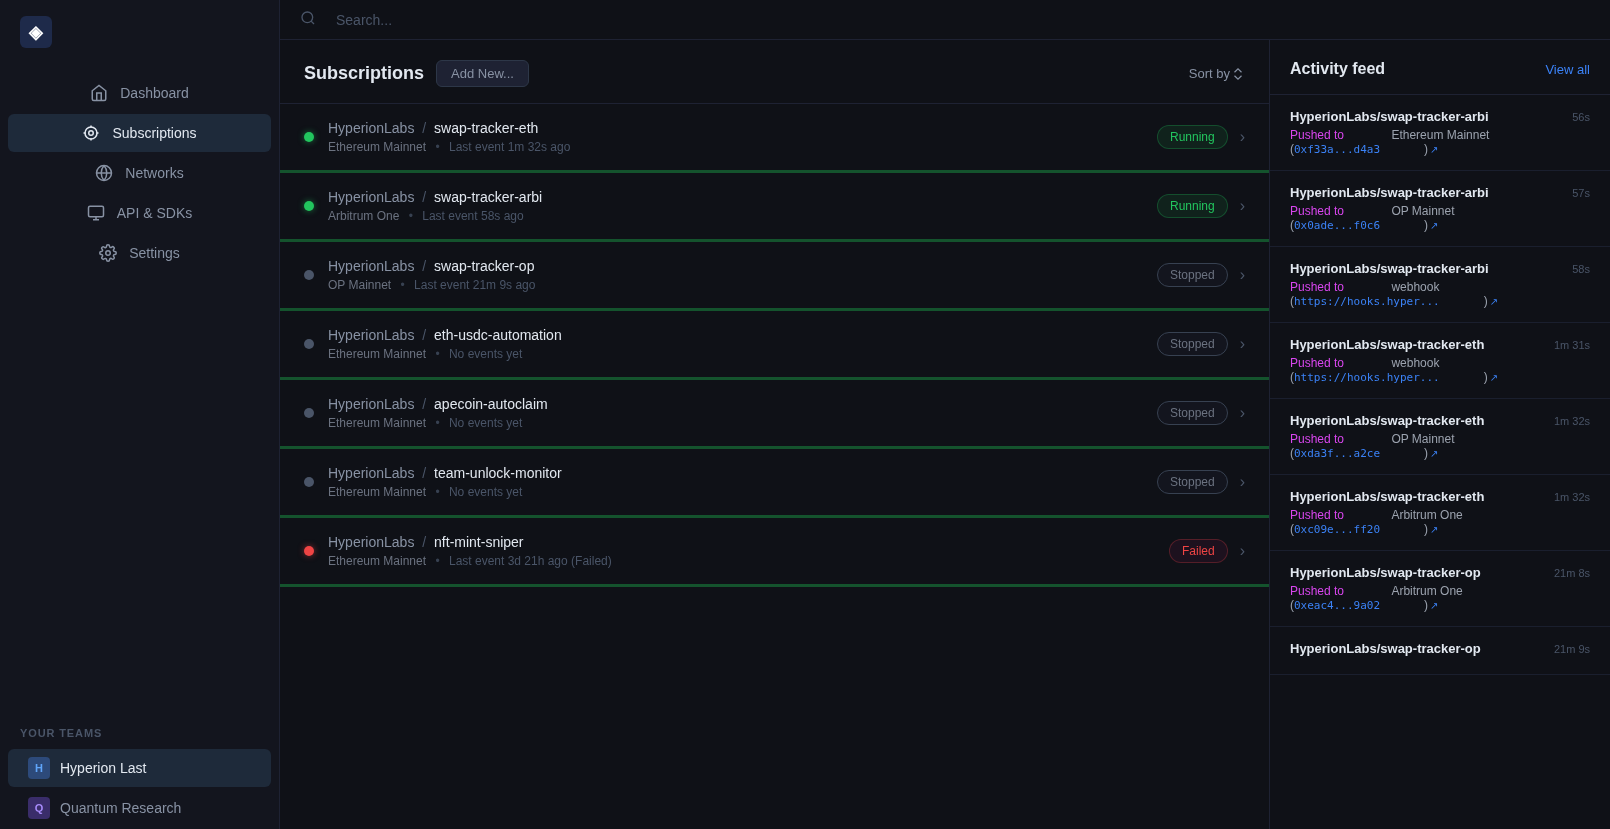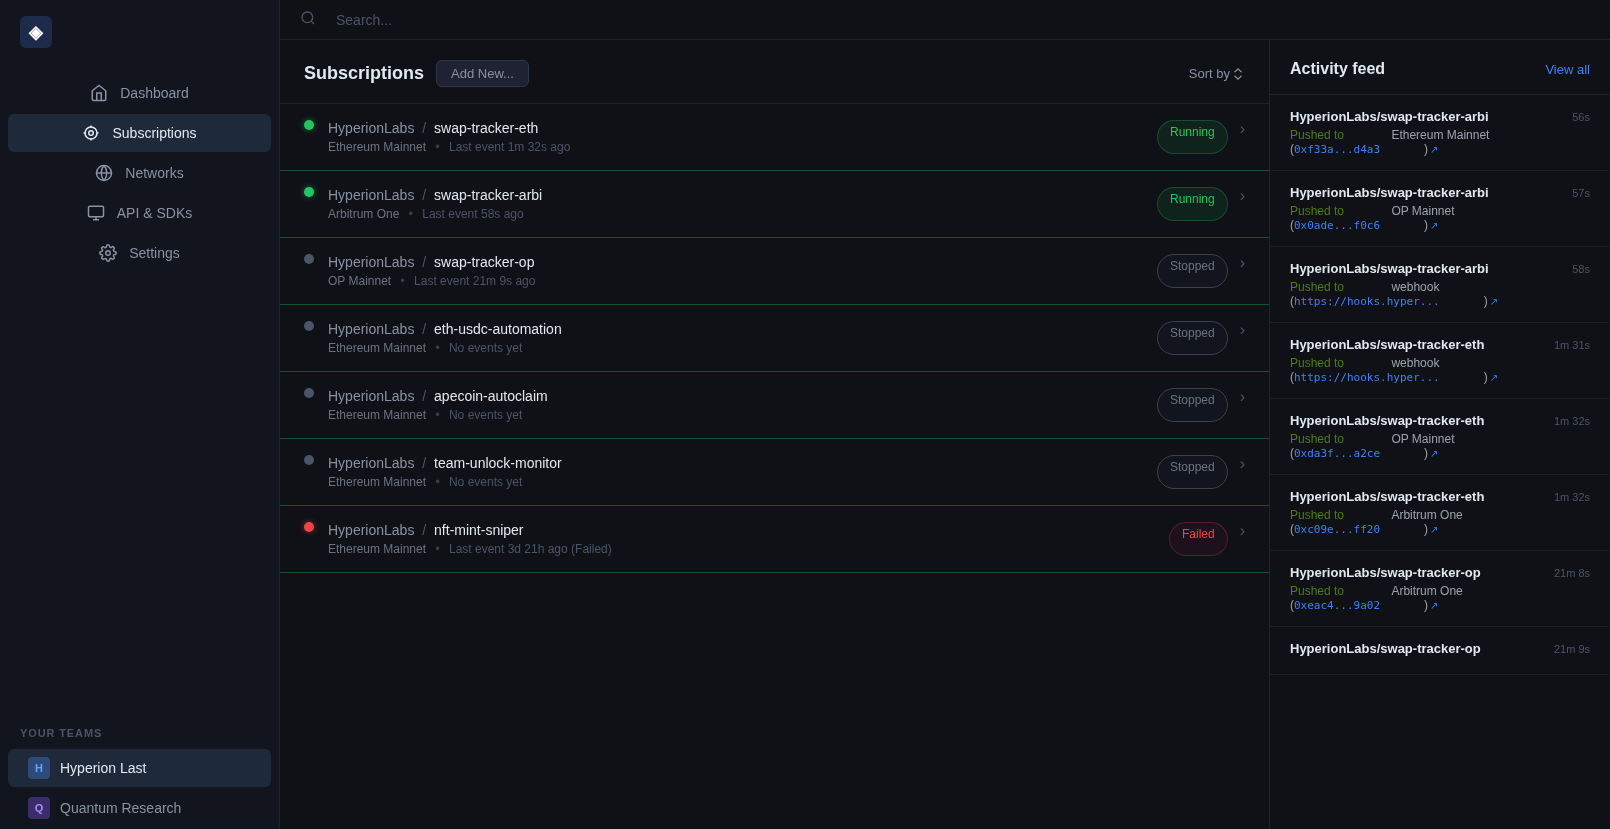--- a/index.html
+++ b/index.html
@@ -175,22 +175,23 @@
       align-items: center;
       gap: 1px;
       color: #8892a4;
       font-size: 13px;
       cursor: pointer;
     }
 
     
     .subscription-row {
       display: flex;
+      align-items: center;
       padding: 16px 24px;
-      border-bottom: 1px solid #14532d;
+      border-bottom: 3px solid #14532d;
       cursor: pointer;
       transition: background 0.1s;
     }
     .sub-status-dot {
       width: 10px;
       height: 10px;
       border-radius: 50%;
       margin-right: 14px;
       flex-shrink: 0;
     }
@@ -288,21 +289,21 @@
       color: #e2e8f0;
     }
     .activity-time {
       font-size: 11px;
       color: #4a5568;
     }
     .activity-desc {
       font-size: 12px;
       color: #6b7280;
     }
-    .activity-desc .pushed-to { color: #4d7c0f; }
+    .activity-desc .pushed-to { color: #d946ef; }
     .activity-desc .network-name { color: #9ca3af; margin-left: 44px; }
     .activity-desc .addr {
       color: #3b82f6;
       font-family: monospace;
       font-size: 11px;
     }
     .activity-desc .ext-link {
       color: #3b82f6;
       font-size: 10px;
       margin-left: 2px;

